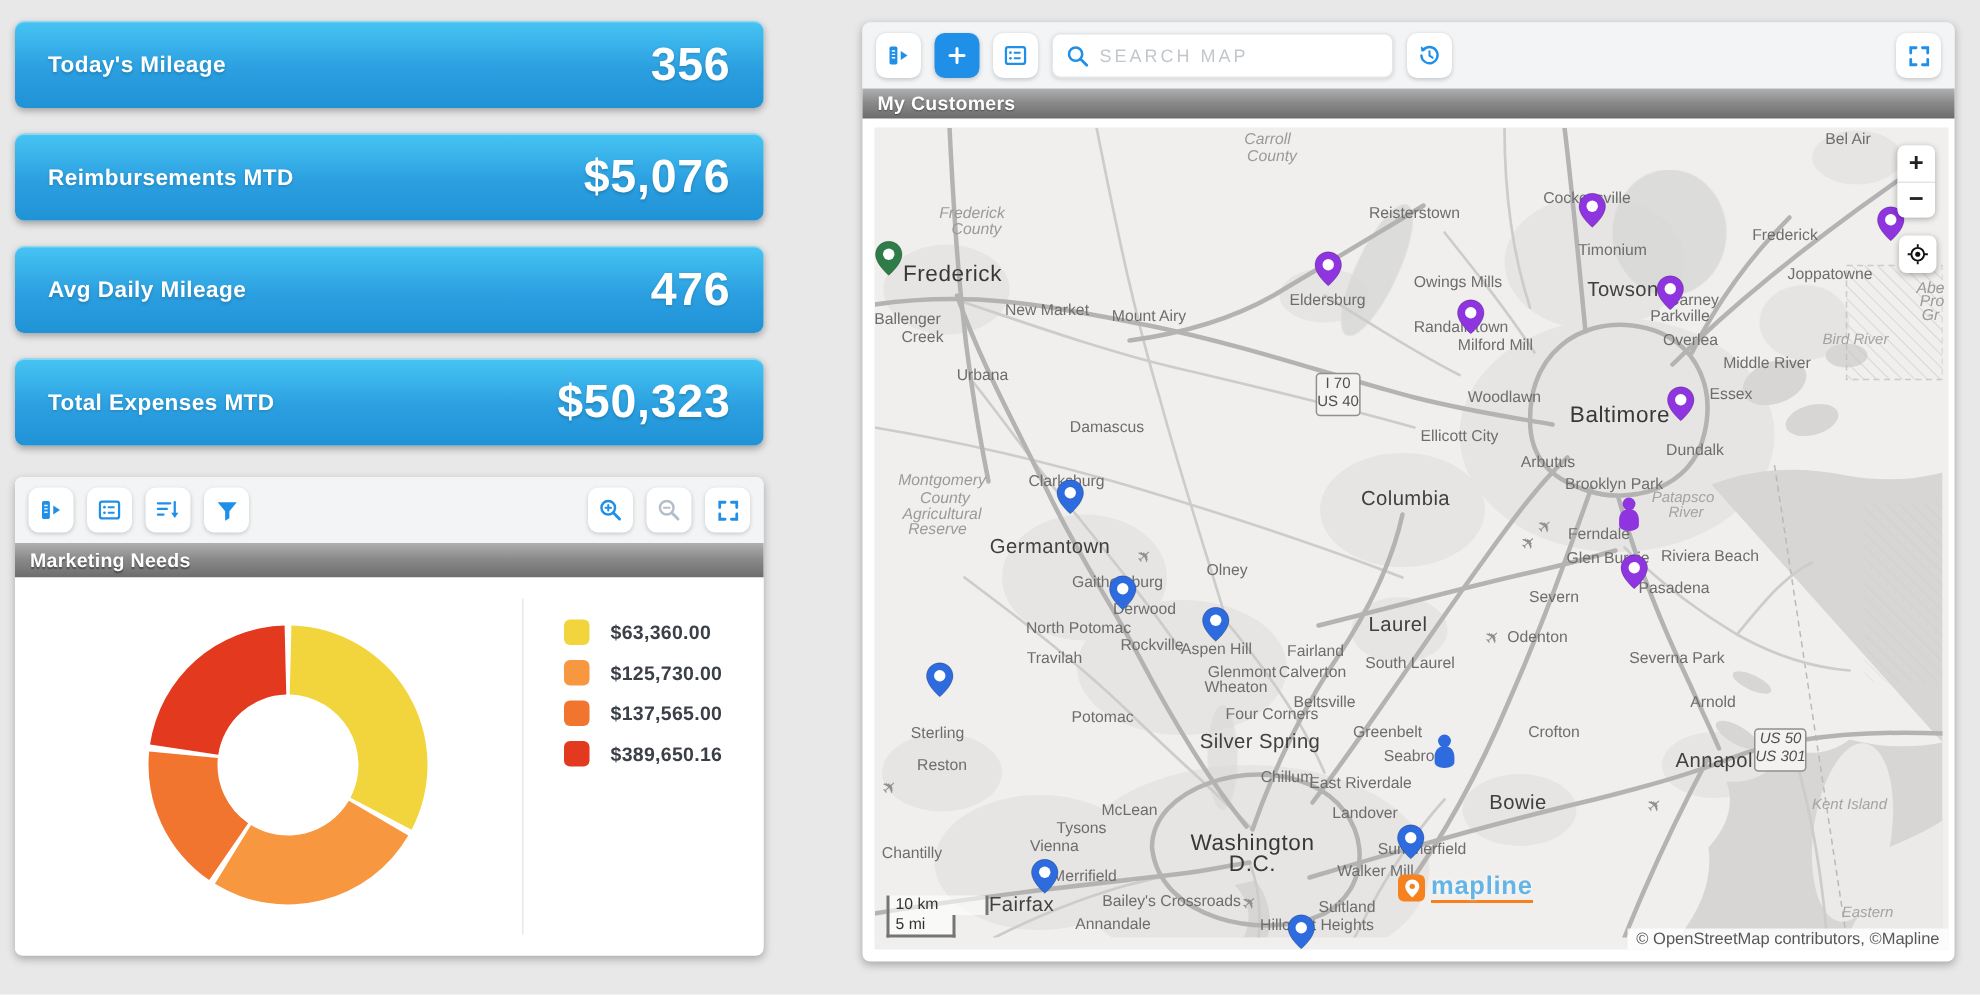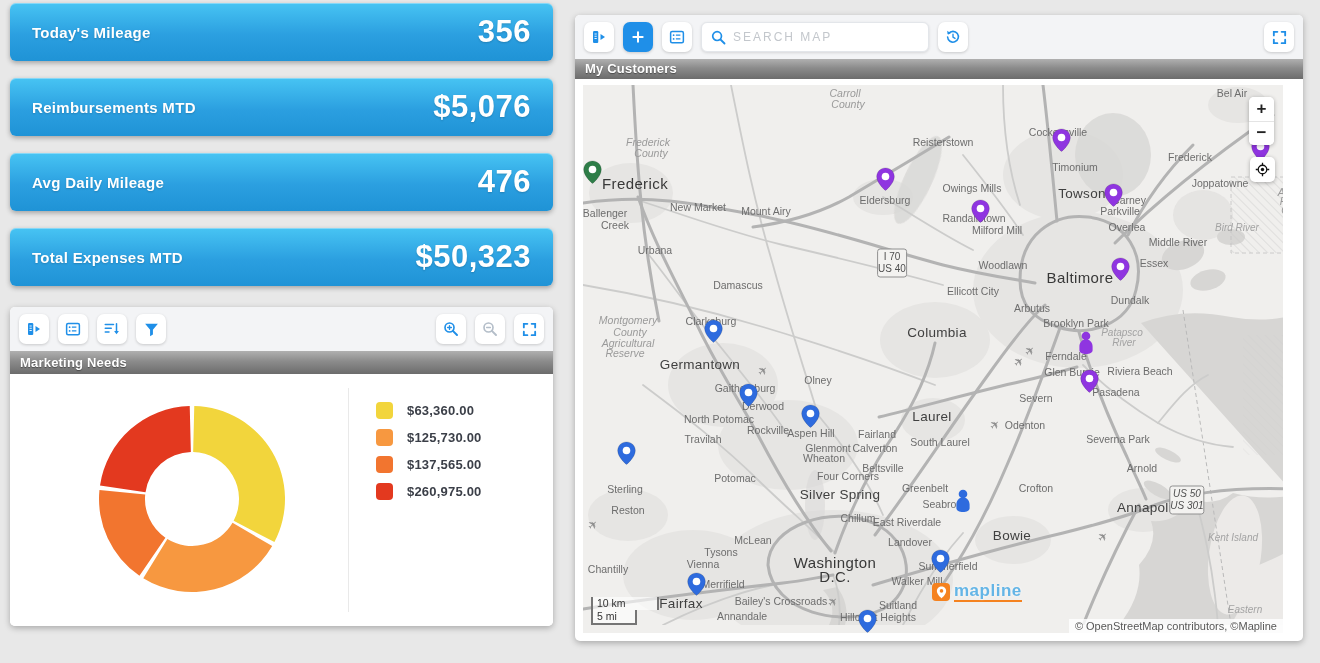--- a/index.html
+++ b/index.html
@@ -1,20 +1,20 @@
 <!DOCTYPE html>
 <html><head>
 <meta charset="utf-8">
 <style>
   * { box-sizing: border-box; margin: 0; padding: 0; }
   html,body { width:1320px; height:663px; overflow:hidden; }
   body { background:#e8e8e8; font-family:"Liberation Sans","DejaVu Sans",sans-serif; position:relative; }
 
   
-  .left-col { position:absolute; left:10px; top:3px; width:543px; }
+  .left-col { position:absolute; left:10px; top:14px; width:499px; }
 
   .kpi-card { height:58px; border-radius:6px; margin-bottom:17px;
     background:linear-gradient(180deg,#47c4f3 0%,#2b9fe0 55%,#1f93d6 100%);
     box-shadow:0 2px 5px rgba(0,0,0,.3), inset 0 1px 0 rgba(255,255,255,.35);
     display:flex; align-items:center; justify-content:space-between; padding:0 22px; }
   .kpi-label { color:#fff; font-weight:bold; font-size:15px; letter-spacing:.3px; text-shadow:0 1px 2px rgba(0,0,0,.18); }
   .kpi-value { color:#fff; font-weight:bold; font-size:31px; letter-spacing:.5px; text-shadow:0 1px 2px rgba(0,0,0,.18); }
 
   .widget { background:#fff; border-radius:5px; box-shadow:0 2px 6px rgba(0,0,0,.28); }
   .widget-toolbar { display:flex; align-items:center; gap:9px; padding:7px 9px; background:#f3f4f6; border-radius:5px 5px 0 0; }
@@ -40,21 +40,21 @@
   .legend-divider { position:absolute; left:338px; top:14px; bottom:14px; width:1px; background:#e9e9e9; }
 
   
   .map-card { position:absolute; left:575px; top:15px; width:728px; height:626px; display:flex; flex-direction:column; }
   .search-wrap { display:flex; align-items:center; height:30px; width:228px; background:#fff; border:1px solid #e3e6ea;
     border-radius:6px; box-shadow:0 1px 3px rgba(0,0,0,.12); padding:0 8px; gap:6px; }
   .search-wrap input { border:none; outline:none; flex:1; font-size:12px; letter-spacing:2px; color:#444;
     font-family:"Liberation Sans","DejaVu Sans",sans-serif; background:transparent; text-transform:uppercase; }
   .search-wrap input::placeholder { color:#c3c7cc; }
 
-  .map { position:relative; margin:6px 20px 8px 8px; height:636px; background:#f0efed; overflow:hidden; }
+  .map { position:relative; margin:6px 4px 8px 8px; height:636px; background:#f0efed; overflow:hidden; }
   .map svg.basemap { position:absolute; left:0; top:0; }
 
   .lbl { position:absolute; transform:translate(-50%,-50%); white-space:nowrap; color:#6d6d6d; font-size:10.5px; z-index:3; }
   .lbl.city   { font-size:13.5px; color:#404040; letter-spacing:.3px; }
   .lbl.city15 { font-size:15px;   color:#383838; letter-spacing:.4px; }
   .lbl.area   { font-style:italic; color:#9a9a9a; }
   .lbl.water  { font-style:italic; color:#a3a3a3; font-size:10px; }
 
   .shield { position:absolute; transform:translate(-50%,-50%); background:#f3f2f0; border:1px solid #909090;
     border-radius:3px; padding:1px 0; font-size:10px; color:#4f4f4f; line-height:1.25; text-align:center; z-index:3; }
@@ -177,21 +177,21 @@
           <div class="legend-item">
             <span class="legend-swatch" style="background: rgb(247, 152, 64);"></span>
             <span class="legend-label">$125,730.00</span>
           </div>
           <div class="legend-item">
             <span class="legend-swatch" style="background: rgb(242, 117, 47);"></span>
             <span class="legend-label">$137,565.00</span>
           </div>
           <div class="legend-item">
             <span class="legend-swatch" style="background: rgb(227, 57, 31);"></span>
-            <span class="legend-label">$260,975.00</span>
+            <span class="legend-label">$389,650.16</span>
           </div>
         </div>
     </div>
   </div>
 </div>
 
 <div class="widget map-card">
   <div class="widget-toolbar">
     <button class="tool-btn">
       <svg width="18" height="18" viewBox="0 0 24 24">

